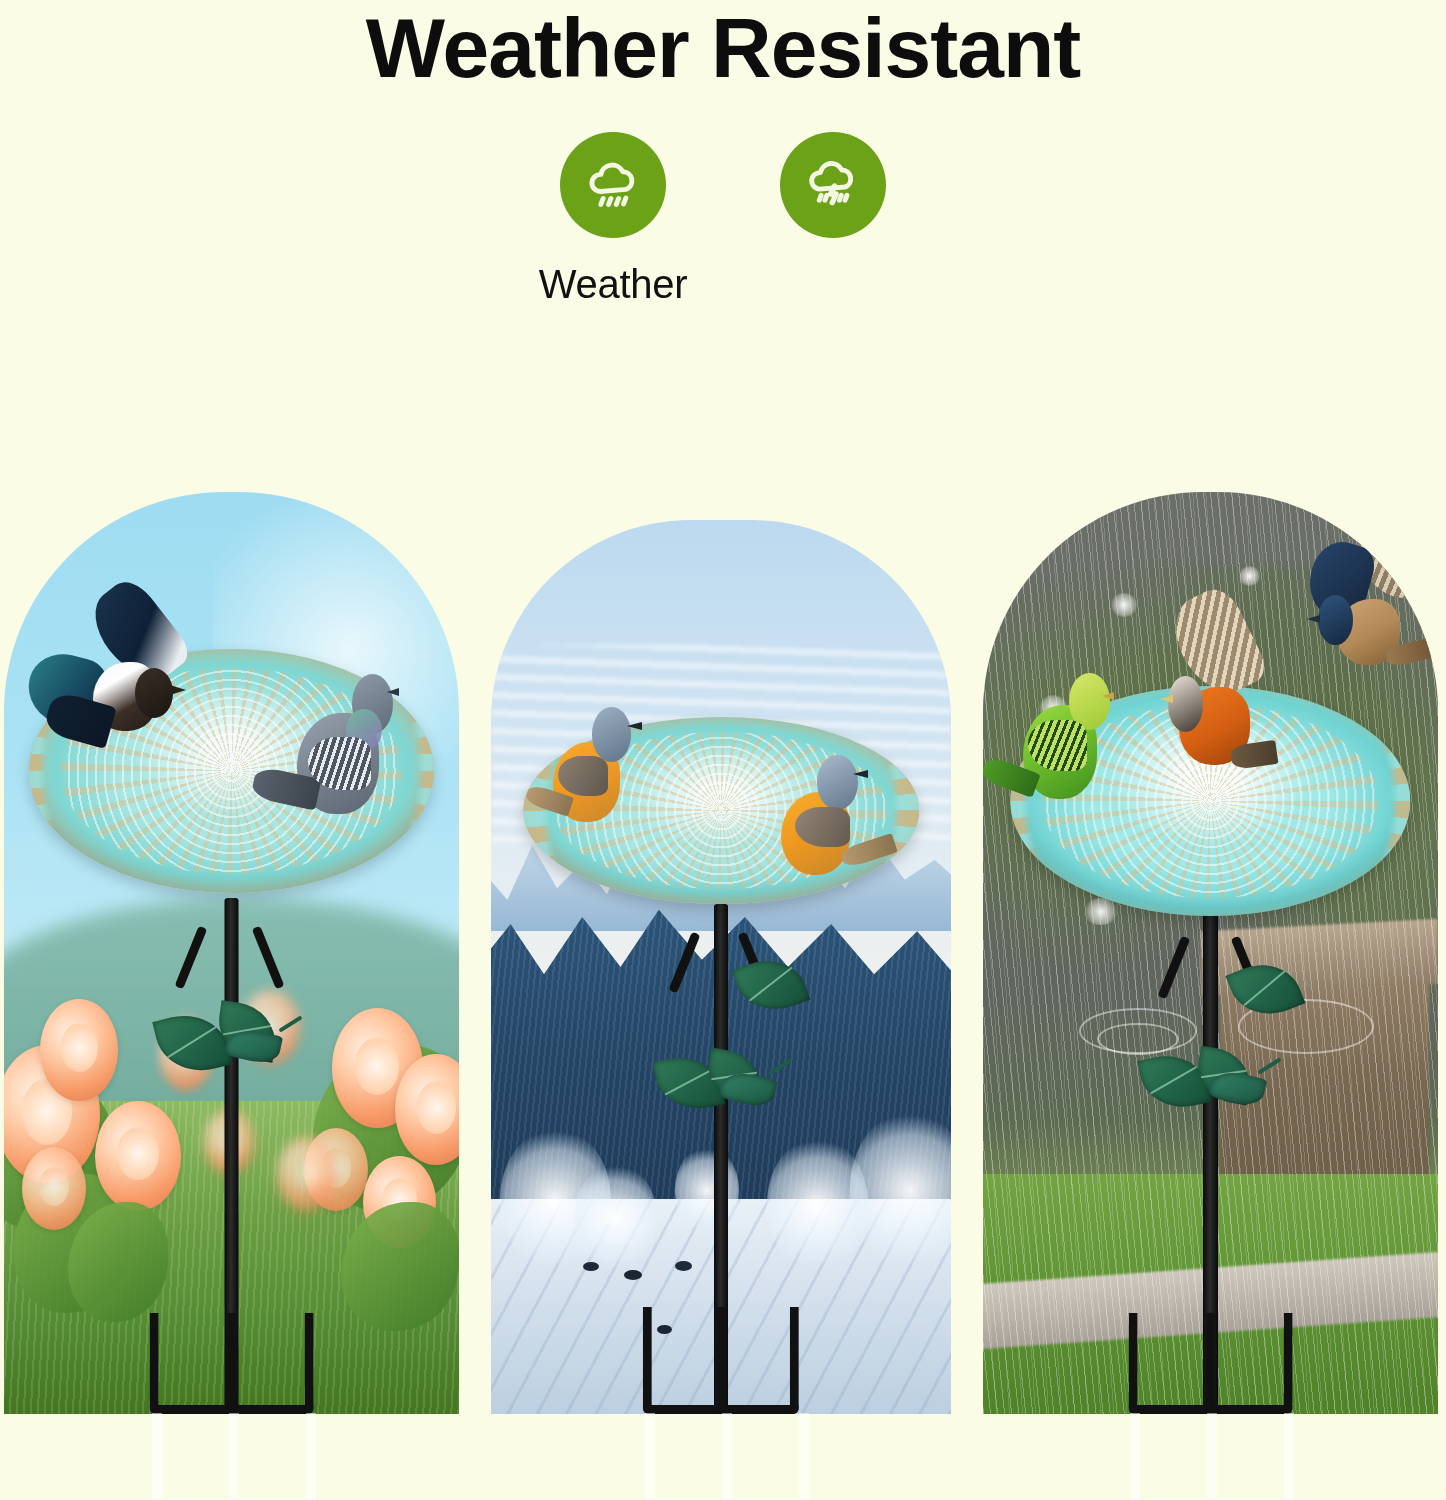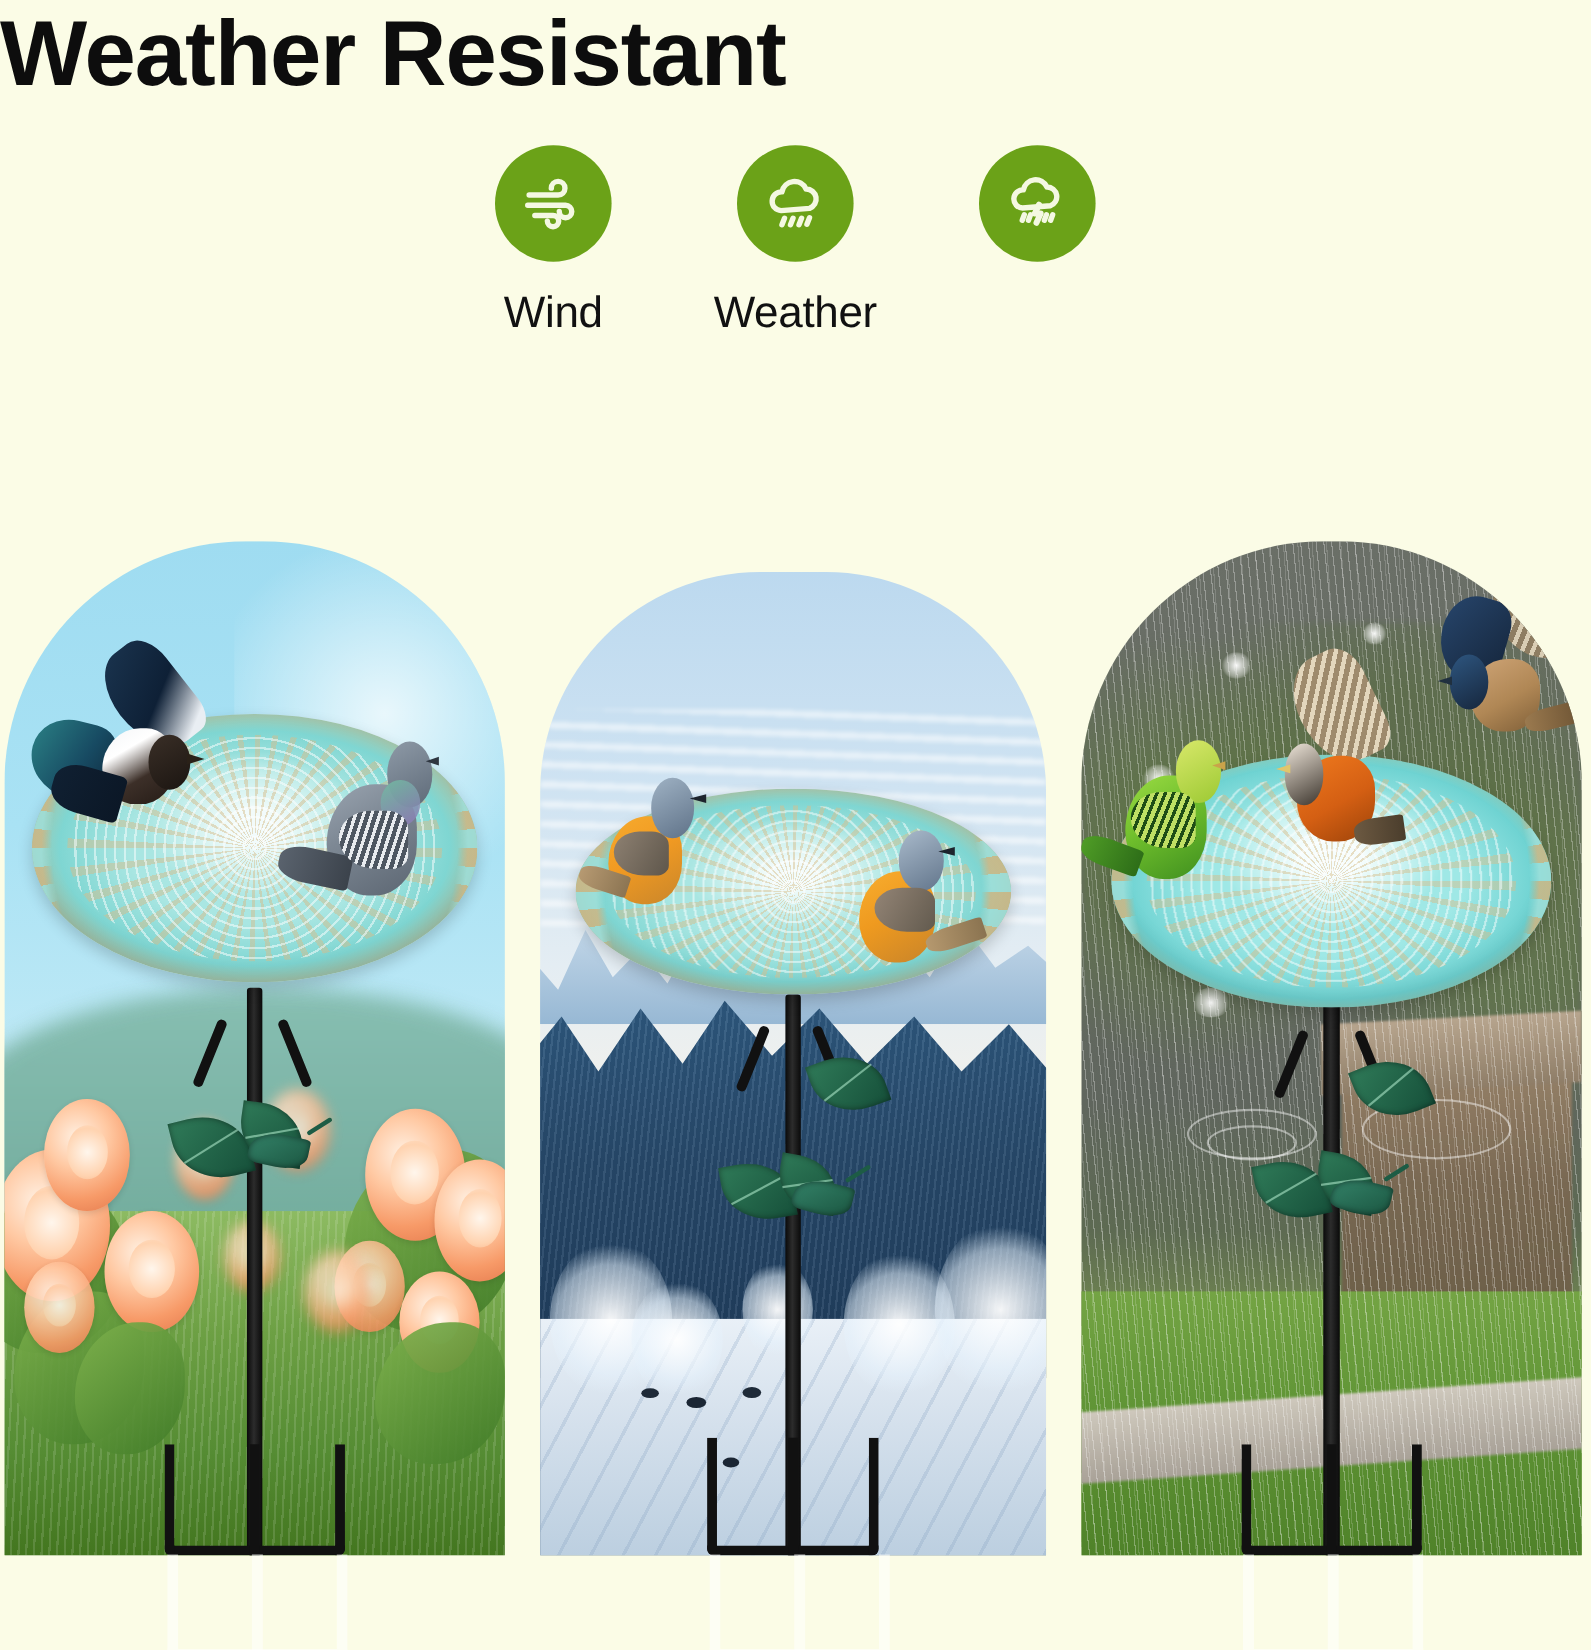--- a/index.html
+++ b/index.html
@@ -5,21 +5,21 @@
   * { box-sizing: border-box; margin:0; padding:0; }
   html,body{ width:1446px; height:1500px; }
   body{
     background:#fbfce6;
     font-family:"Liberation Sans", sans-serif;
     overflow:hidden;
     position:relative;
   }
 
   
-  .header{ width:100%; padding-top:4px; }
+  .header{ width:100%; text-align:center; padding-top:4px; }
   .title{
     font-size:84px; font-weight:bold; color:#0d0d0d;
     letter-spacing:-1px; line-height:1.05;
   }
   .subtitle{
     font-size:52px; font-weight:400; color:#111;
     line-height:1.1; margin-top:26px; letter-spacing:-0.5px;
   }
 
   
@@ -172,32 +172,20 @@
 </head>
 <body>
 
 <div class="header">
   <div class="title">Weather Resistant</div>
 </div>
 
 <div class="weather-row">
 
 
-  <div class="weather-item">
-    <div class="badge">
-      <span>
-        <svg width="62" height="62" viewBox="0 0 24 24" fill="none" stroke="#f4f8e2" stroke-width="1.9" stroke-linecap="round">
-          <path d="M3.5 9h10.2a2.4 2.4 0 1 0-2.4-2.4"></path>
-          <path d="M3 12.6h13.3a2.2 2.2 0 1 1-2.2 2.2"></path>
-          <path d="M5.5 16.2h6.4a2 2 0 1 1-2 2"></path>
-        </svg>
-      </span>
-    </div>
-    <div class="wlabel">Wind</div>
-  </div>
 
   <div class="weather-item">
     <div class="badge">
       <span>
         <svg width="62" height="62" viewBox="0 0 24 24" fill="none" stroke="#f4f8e2" stroke-width="1.9" stroke-linecap="round" stroke-linejoin="round">
           <path d="M7 14.5a3.3 3.3 0 0 1 .3-6.6 4.5 4.5 0 0 1 8.5-1 3.5 3.5 0 0 1 1.2 6.8z"></path>
           <path d="M8.2 17.2l-.9 2.3M11.2 17.2l-.9 2.3M14.2 17.2l-.9 2.3M17 17l-.9 2.3"></path>
         </svg>
       </span>
     </div>

